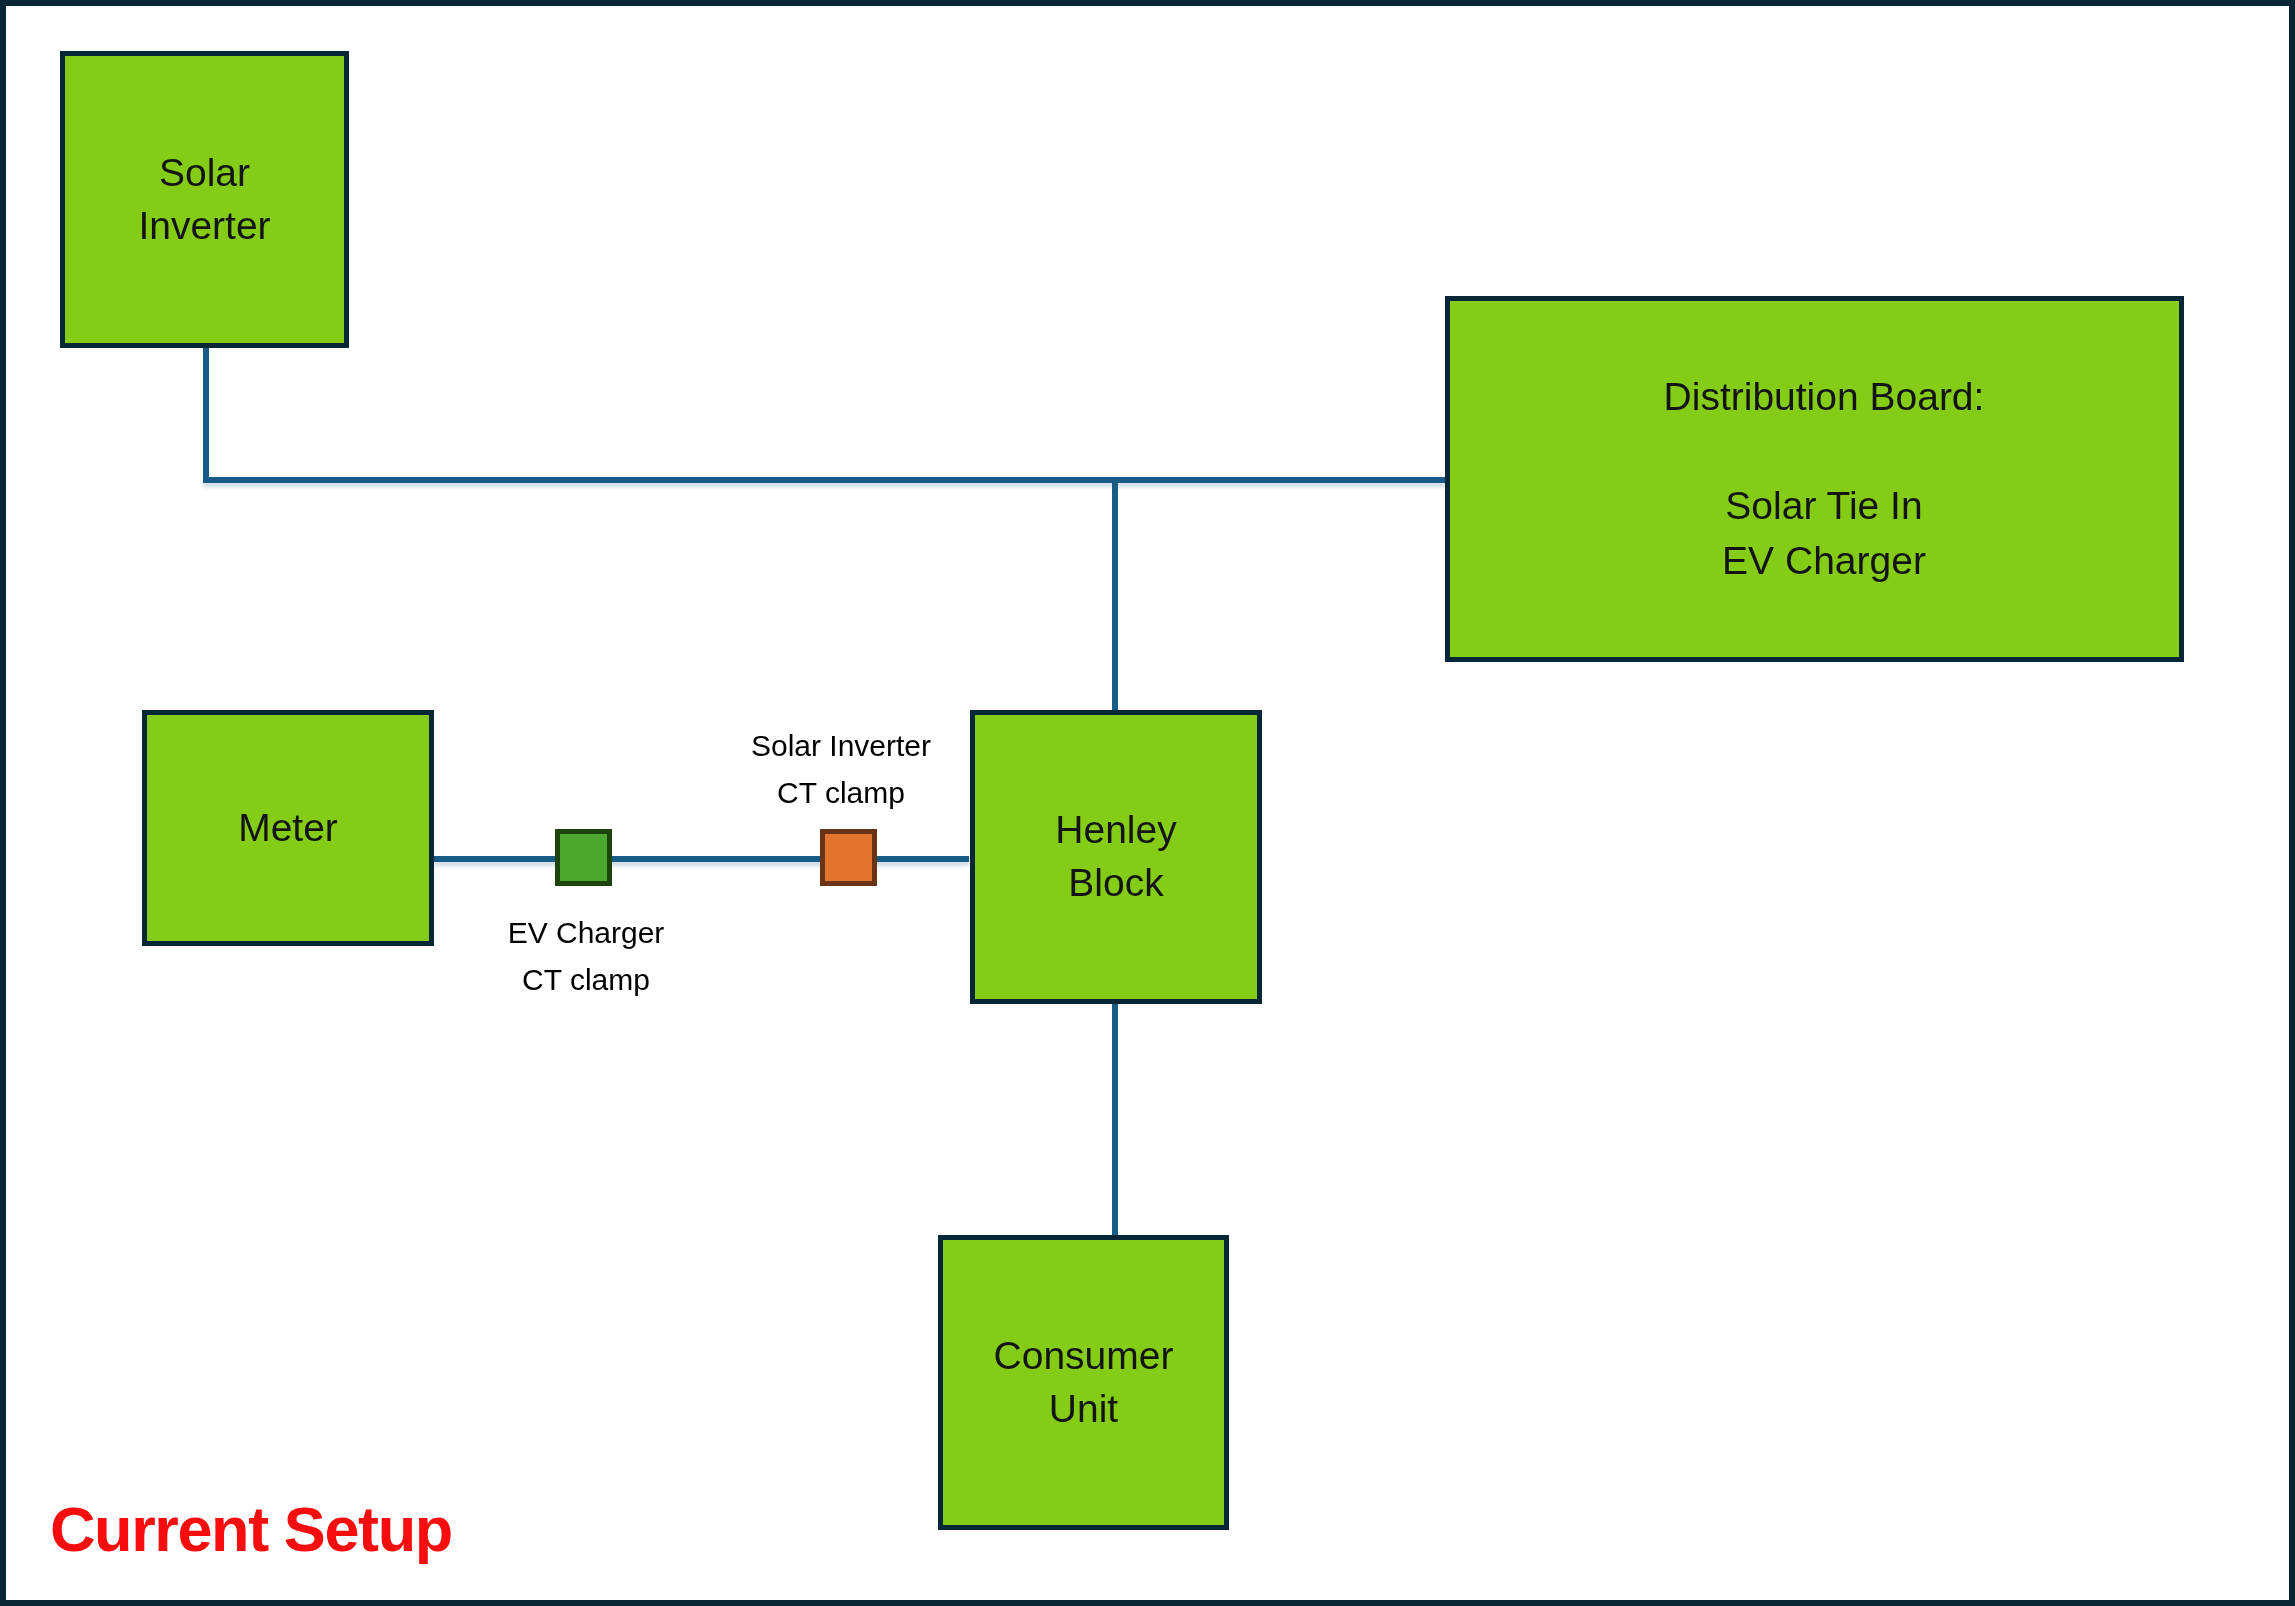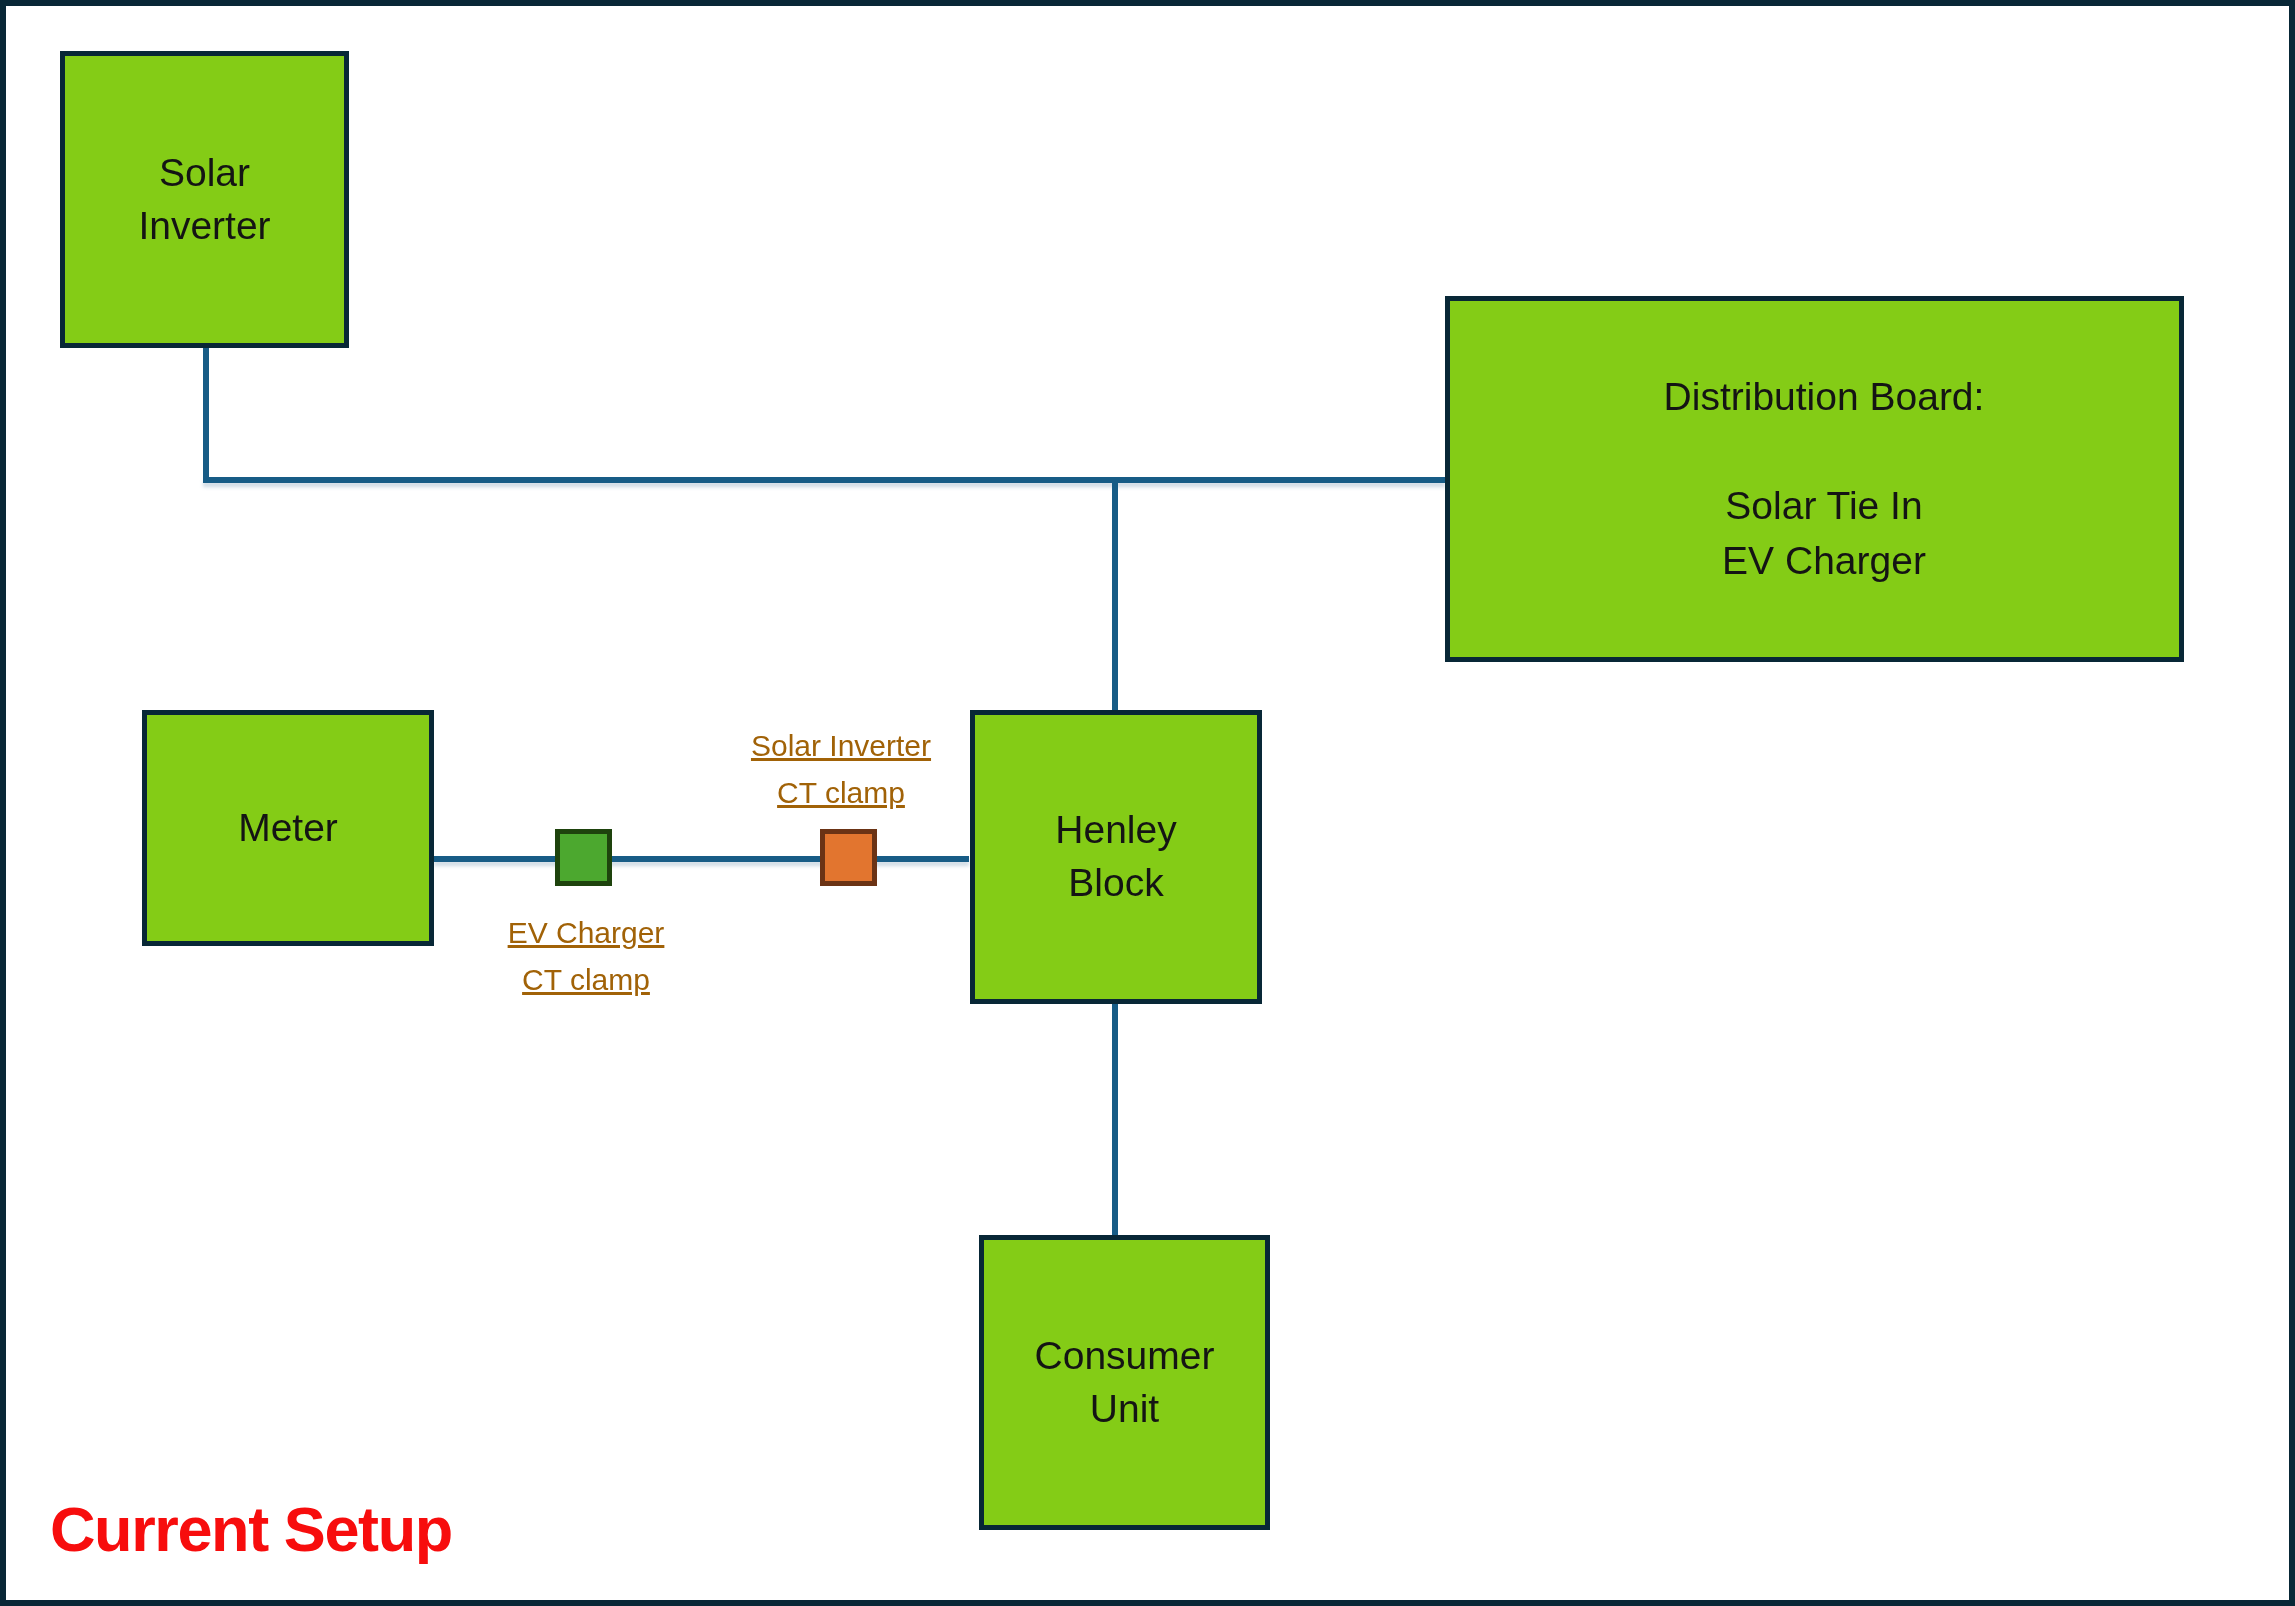--- a/index.html
+++ b/index.html
@@ -37,21 +37,21 @@
   .wire{position:absolute;background:var(--wire);}
   .wire.h{box-shadow:0 4.3px 3.6px rgba(125,158,182,0.35);}
   .clamp{
     position:absolute;box-sizing:border-box;
     width:57px;height:57px;border-style:solid;border-width:5.7px;
   }
   .clamp.green{background:var(--ev-charger-clamp-fill);border-color:var(--ev-charger-clamp-border);}
   .clamp.orange{background:var(--solar-inverter-clamp-fill);border-color:var(--solar-inverter-clamp-border);}
   .ct-label{
     position:absolute;width:358px;text-align:center;
-    font-size:30px;line-height:47px;color:#a16207;text-decoration:underline;
+    font-size:30px;line-height:47px;color:#000000;
   }
   .caption{
     position:absolute;
     font-size:63px;font-weight:bold;letter-spacing:-1.4px;
     color:var(--caption-red);white-space:nowrap;
   }
 </style>
 </head>
 <body>
 
@@ -77,21 +77,21 @@
 
   <div class="box" style="left:136px;top:704px;width:292px;height:236px;">
     <div class="bline">Meter</div>
   </div>
 
   <div class="box" style="left:964px;top:704px;width:292px;height:294px;">
     <div class="bline">Henley</div>
     <div class="bline">Block</div>
   </div>
 
-  <div class="box" style="left:973px;top:1229px;width:291px;height:295px;">
+  <div class="box" style="left:932px;top:1229px;width:291px;height:295px;">
     <div class="bline">Consumer</div>
     <div class="bline">Unit</div>
   </div>
 
   <div class="clamp green" style="left:549px;top:823px;"></div>
   <div class="clamp orange" style="left:814px;top:823px;"></div>
 
   <div class="ct-label" style="left:656px;top:716px;">
     <div>Solar Inverter</div>
     <div>CT clamp</div>

